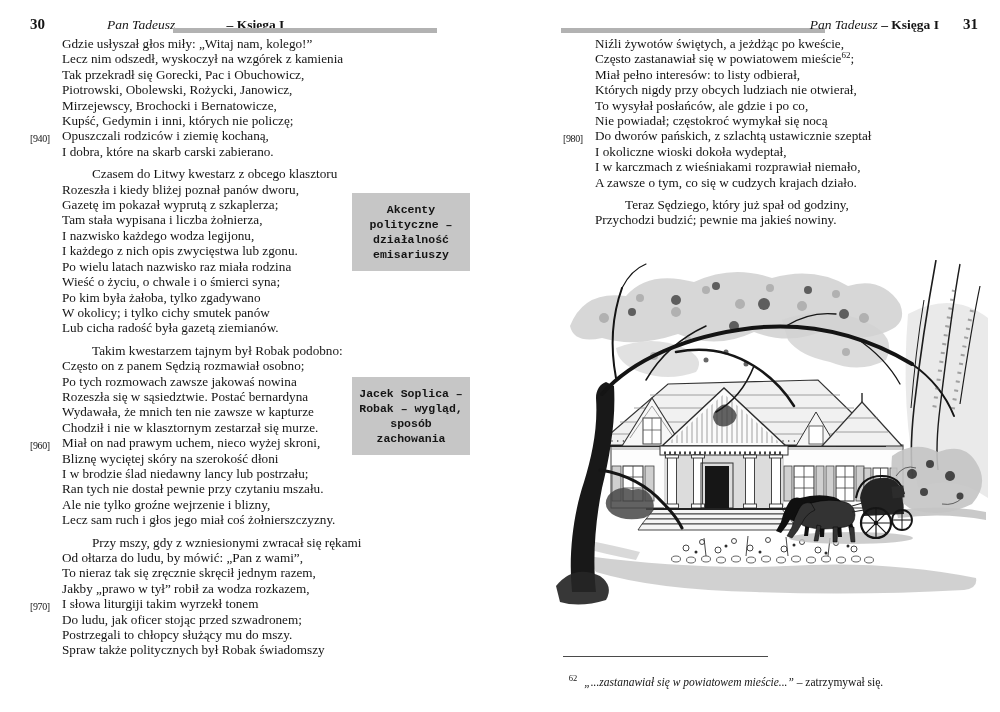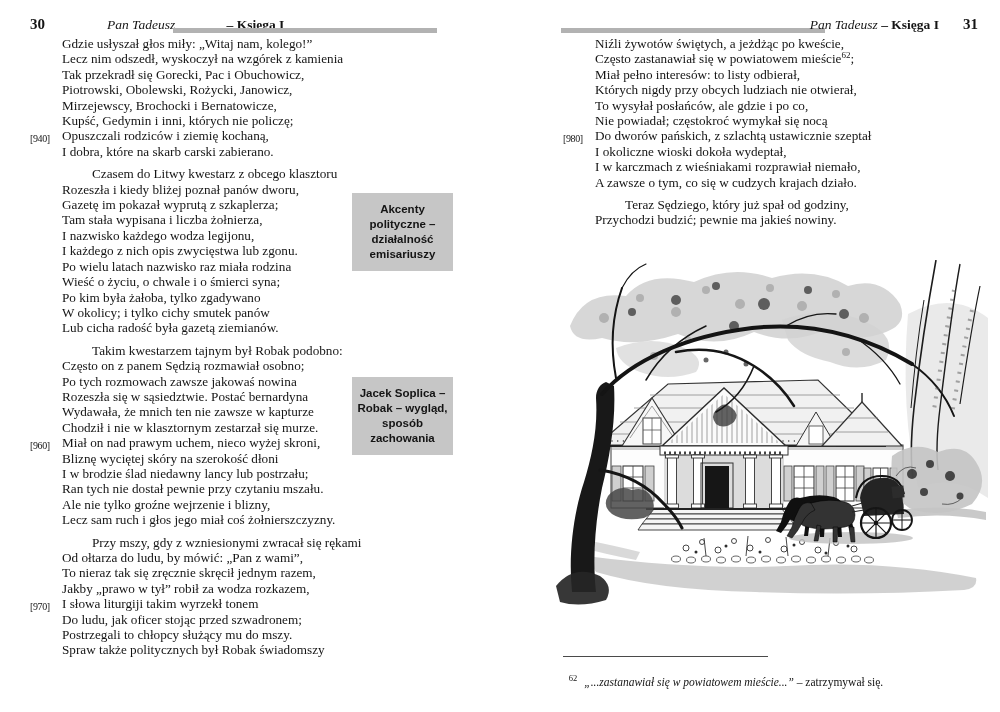--- a/index.html
+++ b/index.html
@@ -23,22 +23,22 @@
   .poem { position:absolute; top:36px; font-size:13.2px; line-height:15.4px; white-space:nowrap; }
   #poem-left { left:30px; width:334px; }
   #poem-right { left:563px; width:425px; }
   .stanza { margin-bottom:7px; }
   .poem-line { position:relative; padding-left:32px; }
   .poem-line.indent { text-indent:30px; }
   .line-num { position:absolute; left:0; top:3px; font-size:10px; letter-spacing:-0.4px; }
   .sup { vertical-align:super; font-size:9px; line-height:0; }
 
   .margin-note {
-    position:absolute; left:352px; width:101px; min-height:67px; background:var(--note_bg);
-    font-family:Liberation Sans, sans-serif; font-weight:bold; font-size:11.5px;
+    position:absolute; left:352px; width:118px; min-height:67px; background:var(--note_bg);
+    font-family:Liberation Mono, monospace; font-weight:bold; font-size:11.5px;
     text-align:center; line-height:15px; padding:9px 5px; box-sizing:border-box;
   }
   #note-1 { top:193px; }
   #note-2 { top:377px; }
 
   .illustration { position:absolute; left:556px; top:260px; width:432px; height:390px; }
 
   .footnote-rule { position:absolute; left:563px; top:656px; width:205px; height:1px; background:#4a4a4a; }
   .footnote { position:absolute; left:563px; top:661px; font-size:11.5px; white-space:pre; }
   .footnote .fn-marker { vertical-align:super; font-size:8.5px; margin-right:7px; }

